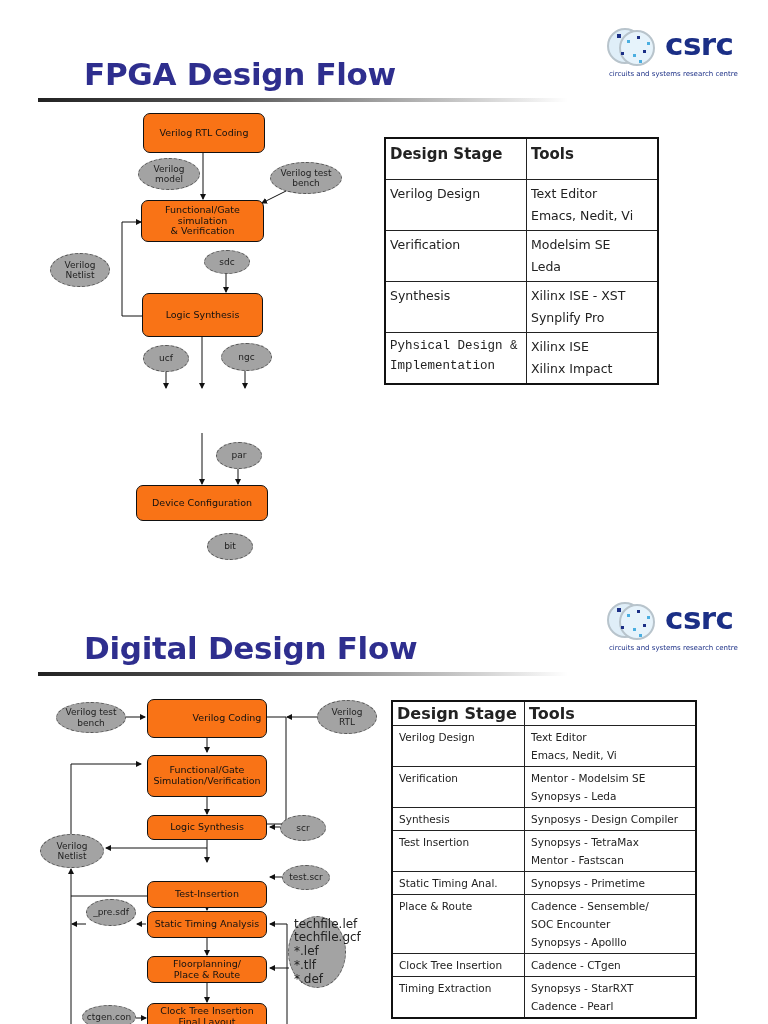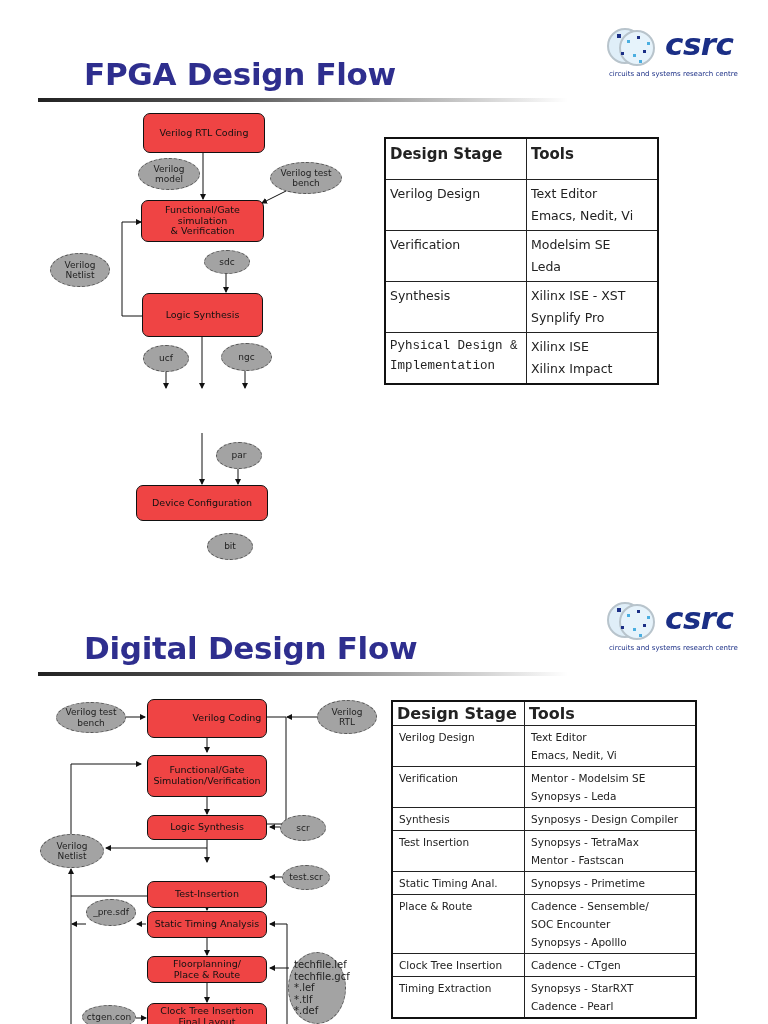--- a/index.html
+++ b/index.html
@@ -1,23 +1,23 @@
 <!DOCTYPE html>
 <html><head>
 <meta charset="utf-8">
 <style>
   html, body { margin:0; padding:0; background:#fff; }
   body { width:768px; height:1024px; position:relative; overflow:hidden; font-family:"DejaVu Sans", sans-serif; }
   .slide { position:absolute; left:0; width:768px; height:512px; }
   .title { position:absolute; left:84px; font-family:"DejaVu Sans", sans-serif; font-weight:bold; font-size:31px; color:#2e2e8e; letter-spacing:-0.3px; }
   .rule { position:absolute; left:38px; width:530px; height:4px; background:linear-gradient(to right,#222 0%,#555 35%,#bbb 75%,#fff 100%); }
   .logo { position:absolute; width:150px; height:70px; }
-  .logo .csrc { position:absolute; left:58px; top:0px; font-family:"DejaVu Sans", sans-serif; font-weight:bold; font-size:31px; color:#1b2f86; letter-spacing:-0.5px;font-style:italic; }
+  .logo .csrc { position:absolute; left:58px; top:0px; font-family:"DejaVu Sans", sans-serif; font-weight:bold; font-size:31px; color:#1b2f86; letter-spacing:-0.5px; }
   .logo .tag { position:absolute; left:2px; top:44px; font-size:7px; color:#1b2f86; font-family:"DejaVu Sans", sans-serif; white-space:nowrap; }
-  .box { position:absolute; background:#ef4444; border:1.5px solid #111; border-radius:7px; display:flex; align-items:center; justify-content:center; text-align:center; font-size:9.5px; color:#111; line-height:1.15; box-sizing:border-box; }
+  .box { position:absolute; background:#f97316; border:1.5px solid #111; border-radius:7px; display:flex; align-items:center; justify-content:center; text-align:center; font-size:9.5px; color:#111; line-height:1.15; box-sizing:border-box; }
   .oval { position:absolute; border:1px dashed #555; border-radius:50%; display:flex; align-items:center; justify-content:center; text-align:center; font-size:9px; color:#222; line-height:1.15; box-sizing:border-box; background:#a3a3a3; }
   svg.wires { position:absolute; left:0; top:0; }
   table.tools { position:absolute; border-collapse:collapse; border:2px solid #111; font-family:"DejaVu Sans", sans-serif; }
   table.tools td, table.tools th { border:1px solid #222; text-align:left; vertical-align:top; color:#222; }
   table.t1 th { font-size:15px; font-weight:bold; padding:6px 4px; height:28px; }
   table.t1 td { font-size:12.5px; padding:3px 4px; line-height:22px; }
   table.t2 th { font-size:16px; font-weight:bold; padding:2px 4px; }
   table.t2 td { font-size:10.5px; padding:2px 6px; line-height:18px; }
   .cell-line { display:block; white-space:nowrap; }
 </style>
@@ -223,21 +223,21 @@
     <span>Verilog</span>
     <span>RTL</span>
   </div>
   <div class="oval" style="left:40px;top:322px;width:64px;height:34px;flex-direction:column;">
     <span>Verilog</span>
     <span>Netlist</span>
   </div>
   <div class="oval" style="left:280px;top:303px;width:46px;height:26px;">scr</div>
   <div class="oval" style="left:282px;top:353px;width:48px;height:25px;">test.scr</div>
   <div class="oval" style="left:86px;top:387px;width:50px;height:27px;">_pre.sdf</div>
-  <div class="oval" style="left:288px;top:440px;width:58px;height:72px;flex-direction:column;align-items:flex-start;padding-left:5px;font-size:10px;">
+  <div class="oval" style="left:288px;top:404px;width:58px;height:72px;flex-direction:column;align-items:flex-start;padding-left:5px;font-size:12px;">
     <span>techfile.lef</span>
     <span>techfile.gcf</span>
     <span>*.lef</span>
     <span>*.tlf</span>
     <span>*.def</span>
   </div>
   <div class="oval" style="left:82px;top:493px;width:54px;height:24px;">ctgen.con</div>
 
   <table class="tools t2" style="left:391px;top:188px;width:306px;">
     <tbody>

